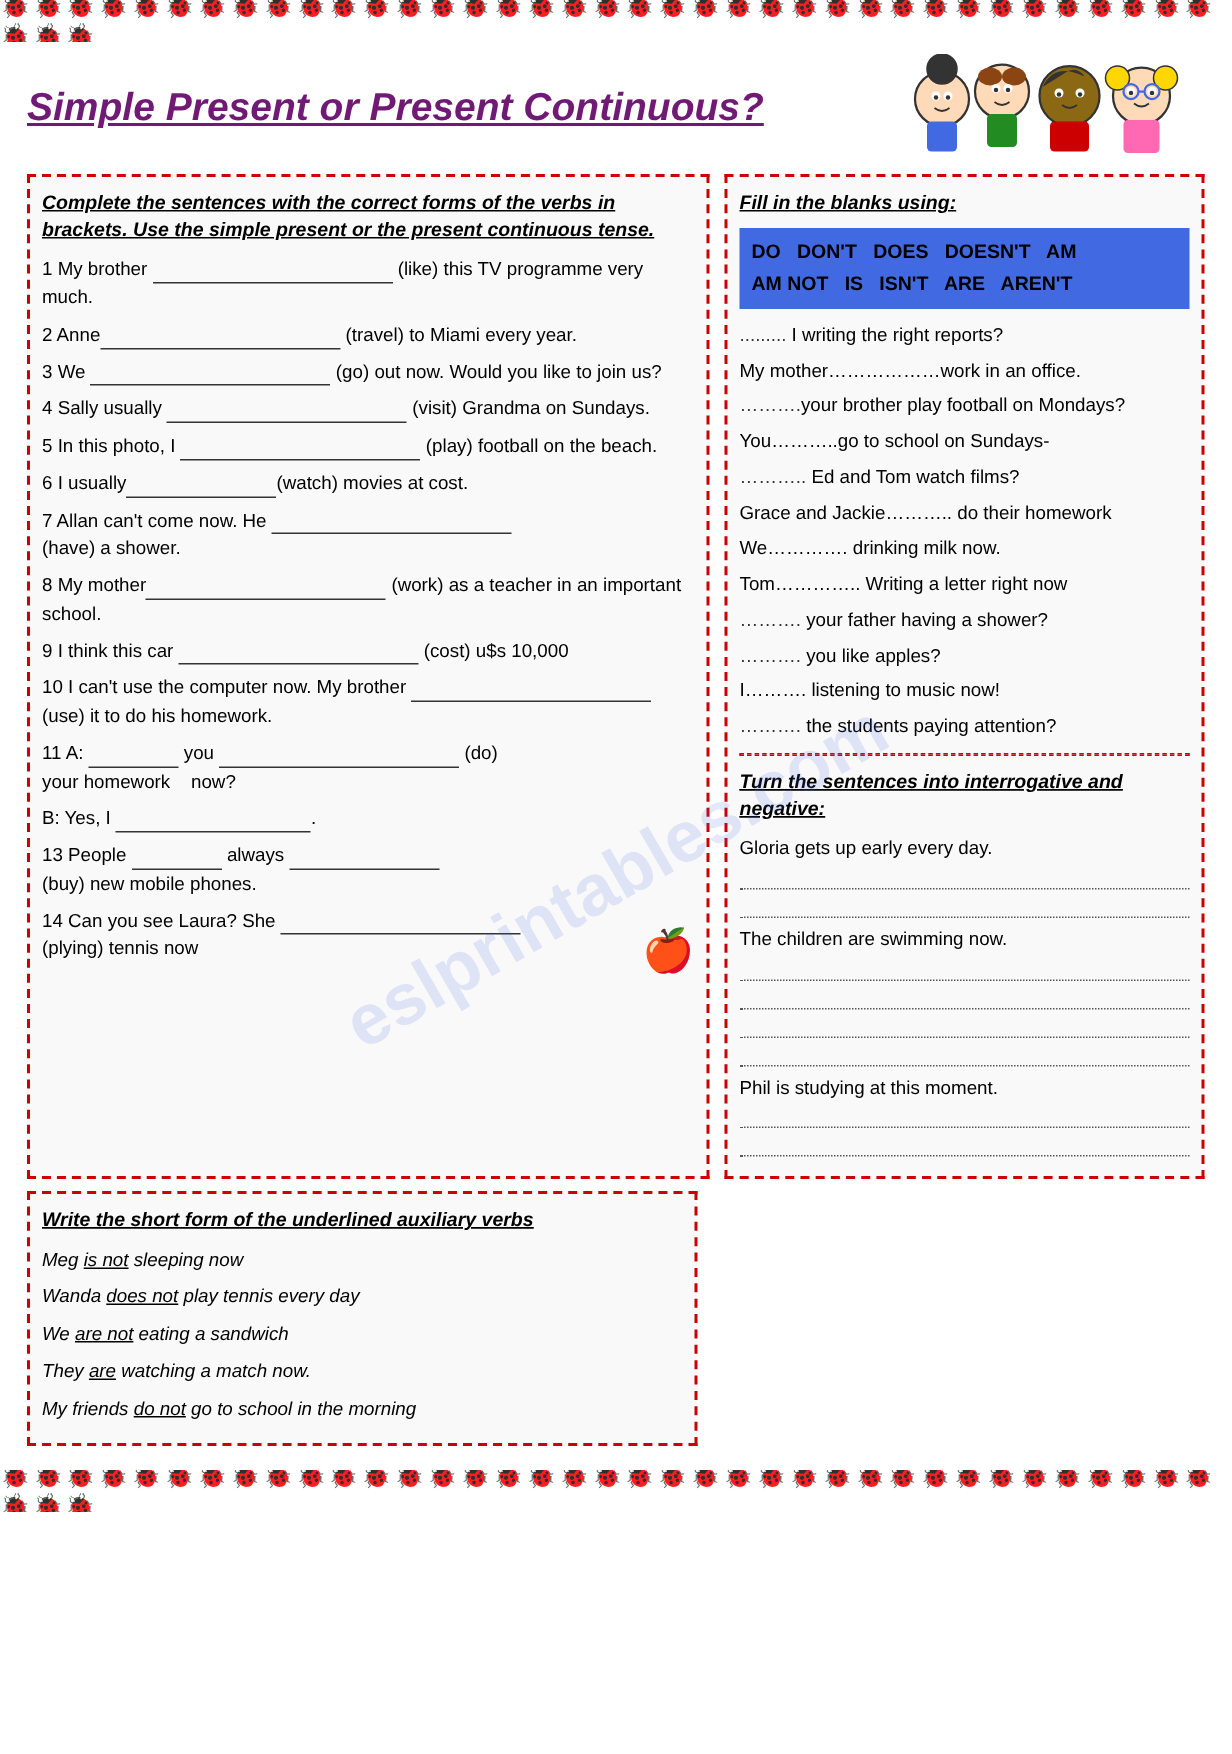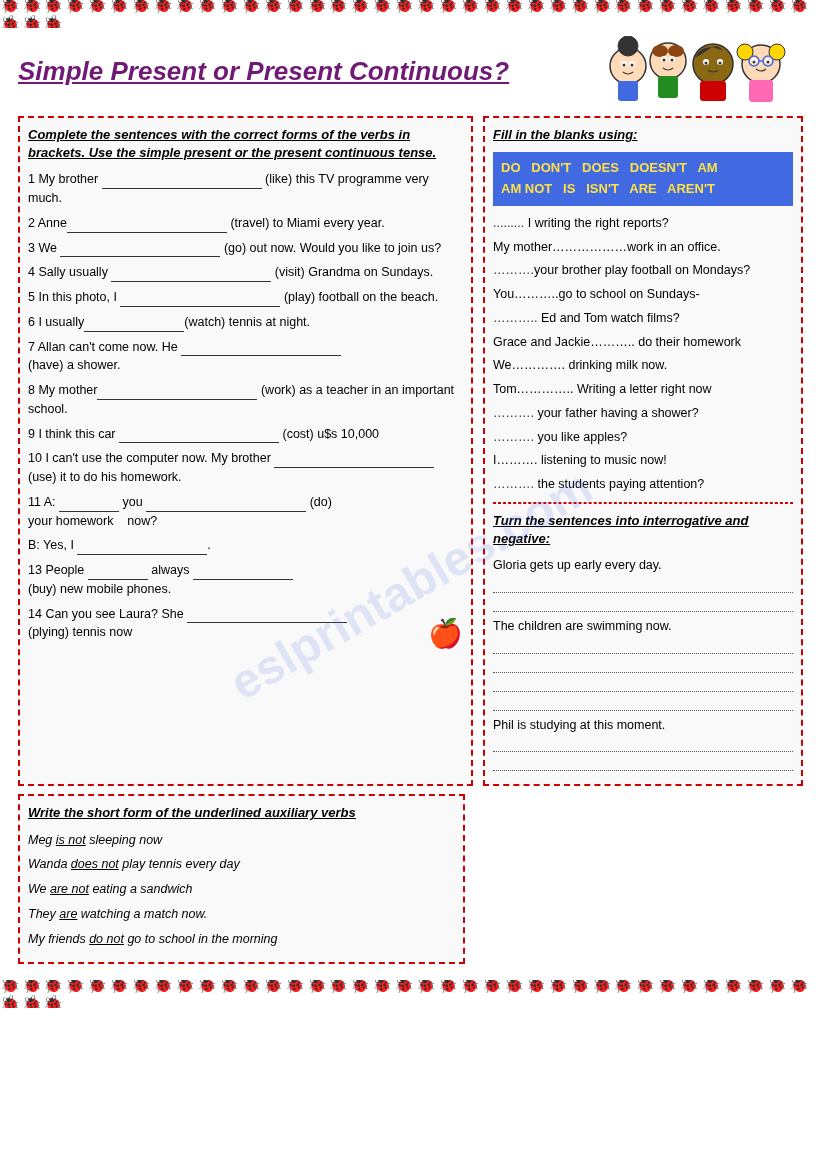--- a/index.html
+++ b/index.html
@@ -102,21 +102,21 @@
     .blank-short {
       min-width: 60px;
     }
     .blank-long {
       min-width: 160px;
     }
 
     
     .word-bank {
       background: #4169E1;
-      color: #fde047;
+      color: #000000;
       padding: 6px 8px;
       margin-bottom: 8px;
       font-weight: bold;
       font-size: 13px;
       line-height: 1.6;
     }
 
     
     .fill-item {
       margin-bottom: 5px;
@@ -257,21 +257,21 @@
 
       <div class="exercise-item">
         <span>4 Sally usually </span><span class="blank blank-long"></span><span> (visit) Grandma on Sundays.</span>
       </div>
 
       <div class="exercise-item">
         <span>5 In this photo, I </span><span class="blank blank-long"></span><span> (play) football on the beach.</span>
       </div>
 
       <div class="exercise-item">
-        <span>6 I usually</span><span class="blank" style="min-width:100px;"></span><span>(watch) tennis at night.</span>
+        <span>6 I usually</span><span class="blank" style="min-width:100px;"></span><span>(watch) movies at cost.</span>
       </div>
 
       <div class="exercise-item">
         <span>7 Allan can't come now. He </span><span class="blank blank-long"></span><br>
         <span>(have) a shower.</span>
       </div>
 
       <div class="exercise-item">
         <span>8 My mother</span><span class="blank blank-long"></span><span> (work) as a teacher in an important school.</span>
       </div>

